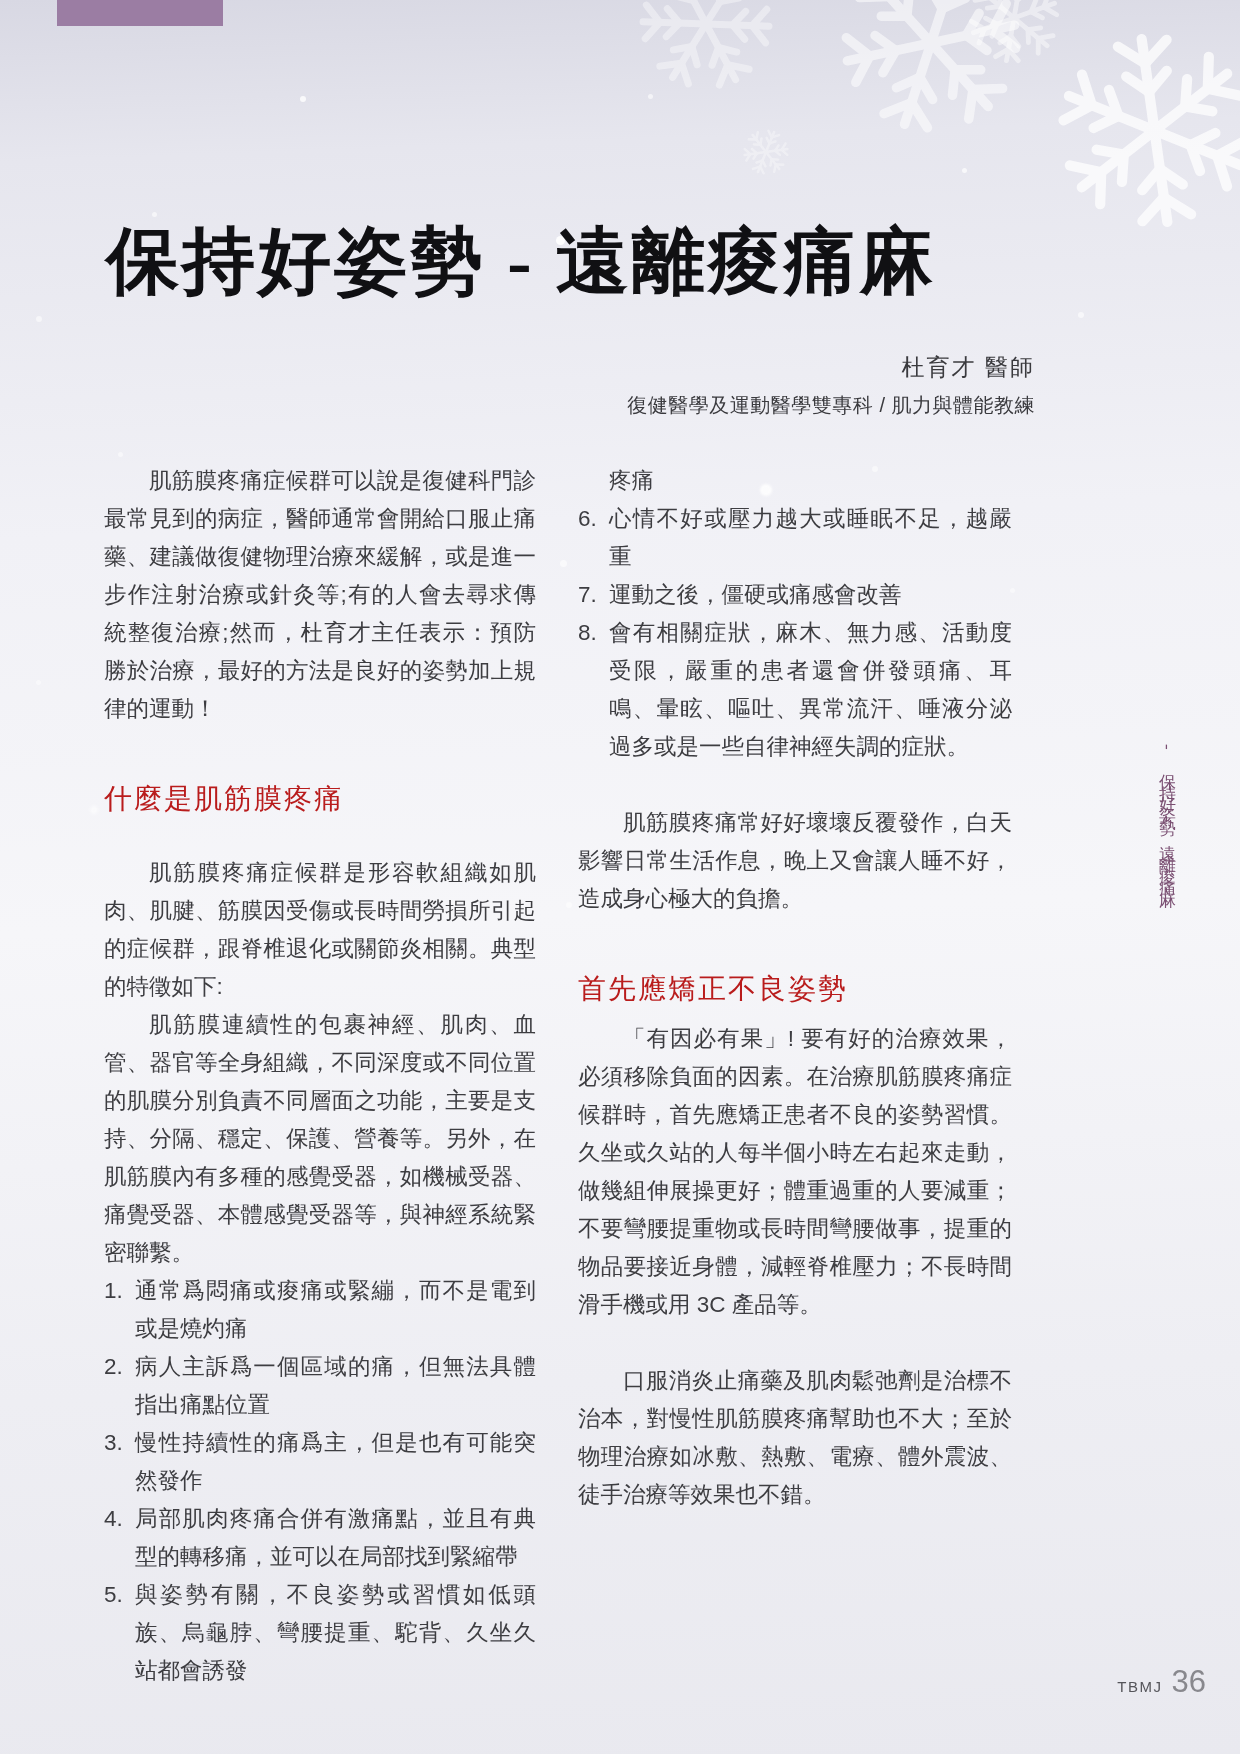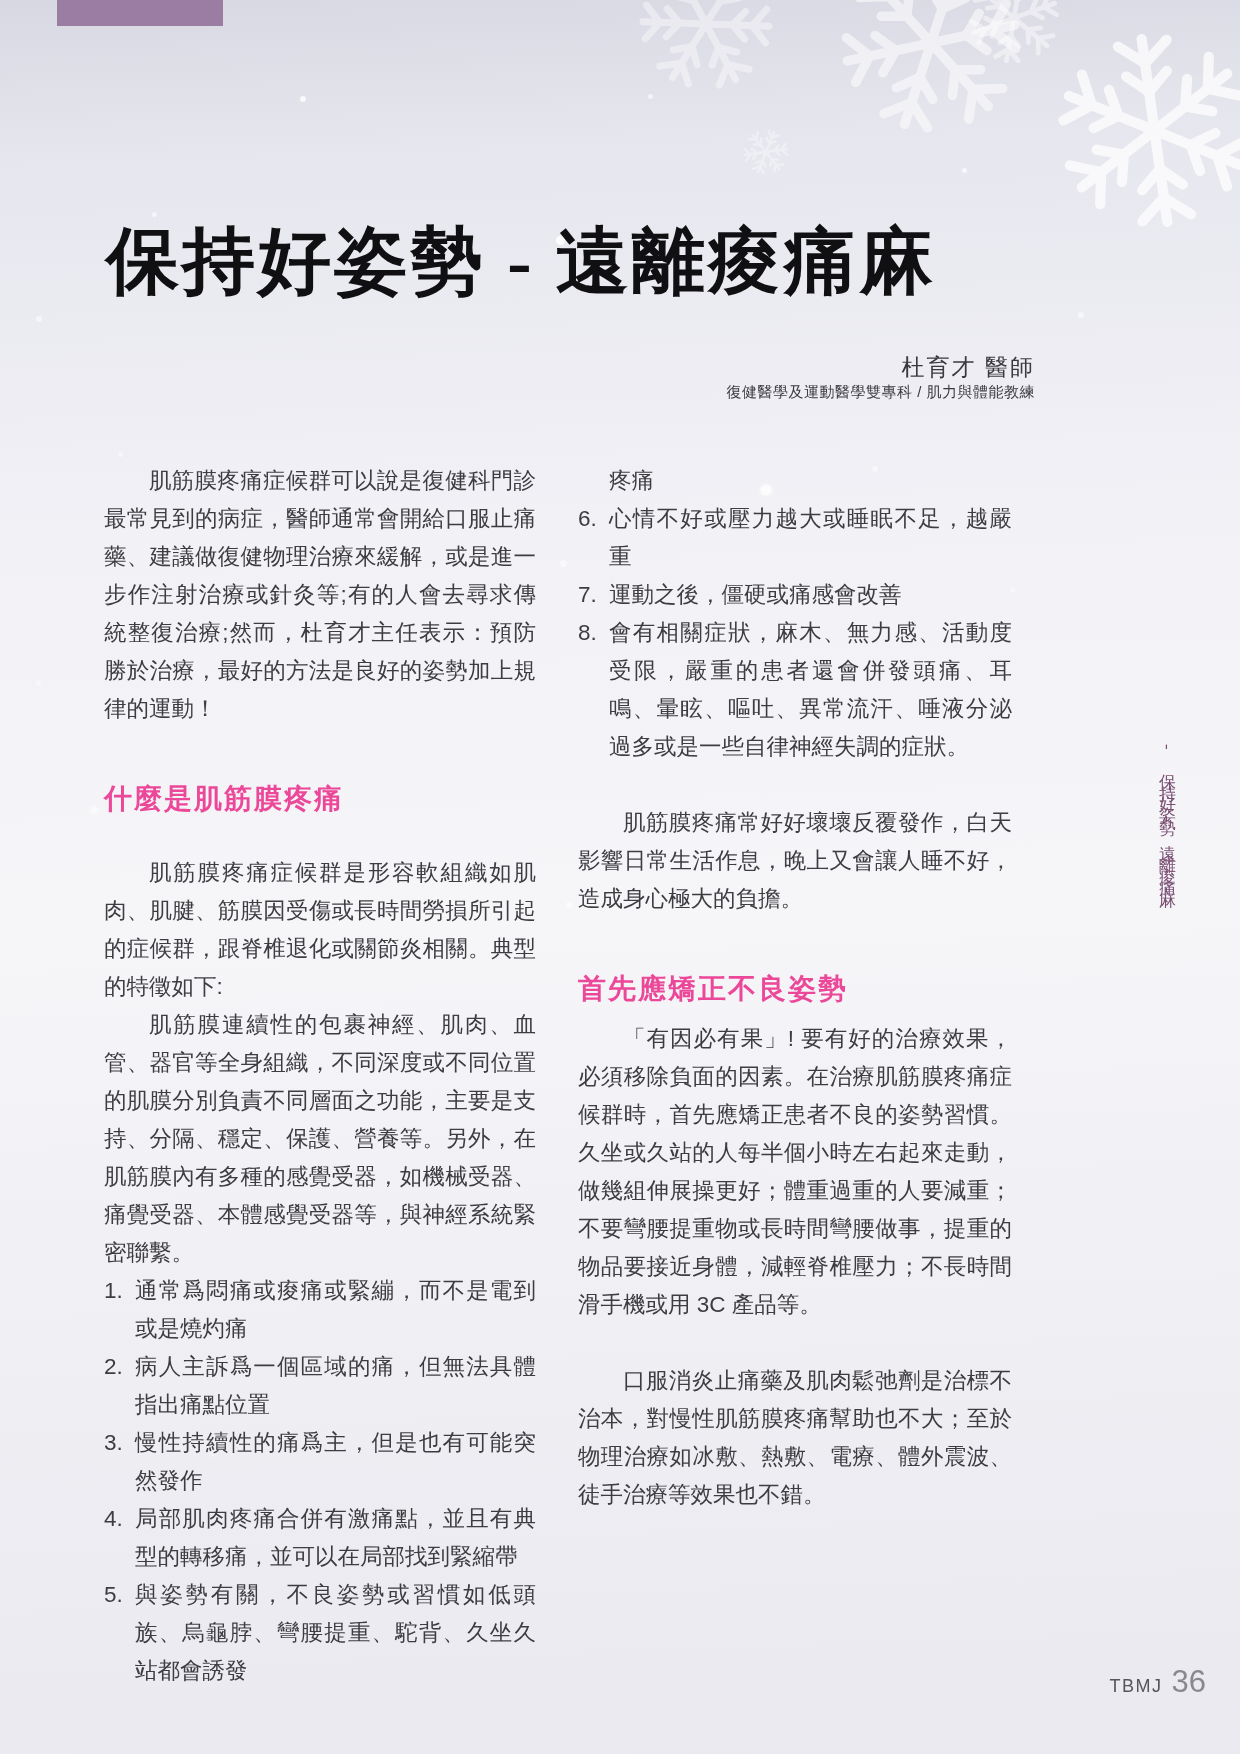--- a/index.html
+++ b/index.html
@@ -17,37 +17,37 @@
   .masthead{position:absolute;left:57px;top:30px;height:44px;display:flex;align-items:center;border-left:2px solid #4f4f55;padding-left:11px;}
   .masthead .cn-bold{font-size:25px;font-weight:bold;color:#19191c;letter-spacing:1px;white-space:nowrap;}
   .masthead .rule{width:2px;height:40px;background:#5a5a60;margin:0 13px 0 10px;}
   .masthead .cn-spaced{font-size:22px;color:#26262a;letter-spacing:9px;white-space:nowrap;}
   .masthead .en{font-size:19px;color:#4a4a50;margin-left:28px;letter-spacing:.4px;white-space:nowrap;}
   
   .title{position:absolute;left:106px;top:213px;font-family:"Liberation Serif","DejaVu Serif",serif;
          font-size:73px;font-weight:600;color:#101013;letter-spacing:3px;white-space:nowrap;}
   .byline{position:absolute;right:205px;top:352px;text-align:right;color:#3a3a3e;}
   .byline .author{font-size:23px;letter-spacing:2px;}
-  .byline .cred{font-size:15px;letter-spacing:.5px;}
+  .byline .cred{font-size:20px;margin-top:9px;letter-spacing:.5px;}
   
   .col{position:absolute;top:462px;font-size:22.5px;line-height:38px;color:#3d3d41;text-align:justify;}
   .col-left{left:104px;width:432px;}
   .col-right{left:578px;width:434px;}
   .para{margin:0;text-indent:2em;}
   .mt{margin-top:38px;}
   h2.section{font-family:"Liberation Serif","DejaVu Serif",serif;font-size:28px;line-height:34px;
-             color:#ec4899;font-weight:700;letter-spacing:2px;margin:54px 0 14px 0;text-indent:0;}
+             color:#b91c1c;font-weight:400;letter-spacing:2px;margin:54px 0 14px 0;text-indent:0;}
   .li{position:relative;padding-left:31px;}
   .li .num{position:absolute;left:0;top:0;}
   .cont{padding-left:31px;}
   
   .side-tab{position:absolute;left:1156px;top:744px;writing-mode:vertical-rl;text-orientation:mixed;
             font-family:"Liberation Serif","DejaVu Serif",serif;font-size:17px;letter-spacing:11px;color:#7a4f72;}
   .page-footer{position:absolute;right:34px;top:1664px;display:flex;align-items:baseline;gap:9px;}
-  .page-footer .abbr{font-size:18px;letter-spacing:1.5px;color:#55555a;}
+  .page-footer .abbr{font-size:15px;letter-spacing:1.5px;color:#55555a;}
   .page-footer .pnum{font-size:31px;color:#88888d;font-weight:400;}
 </style>
 </head>
 <body>
 
 <div class="page">
 
   <svg width="0" height="0" style="position:absolute">
     <defs>
       <g id="arm" stroke="#ffffff" stroke-width="5" stroke-linecap="round" fill="none">

